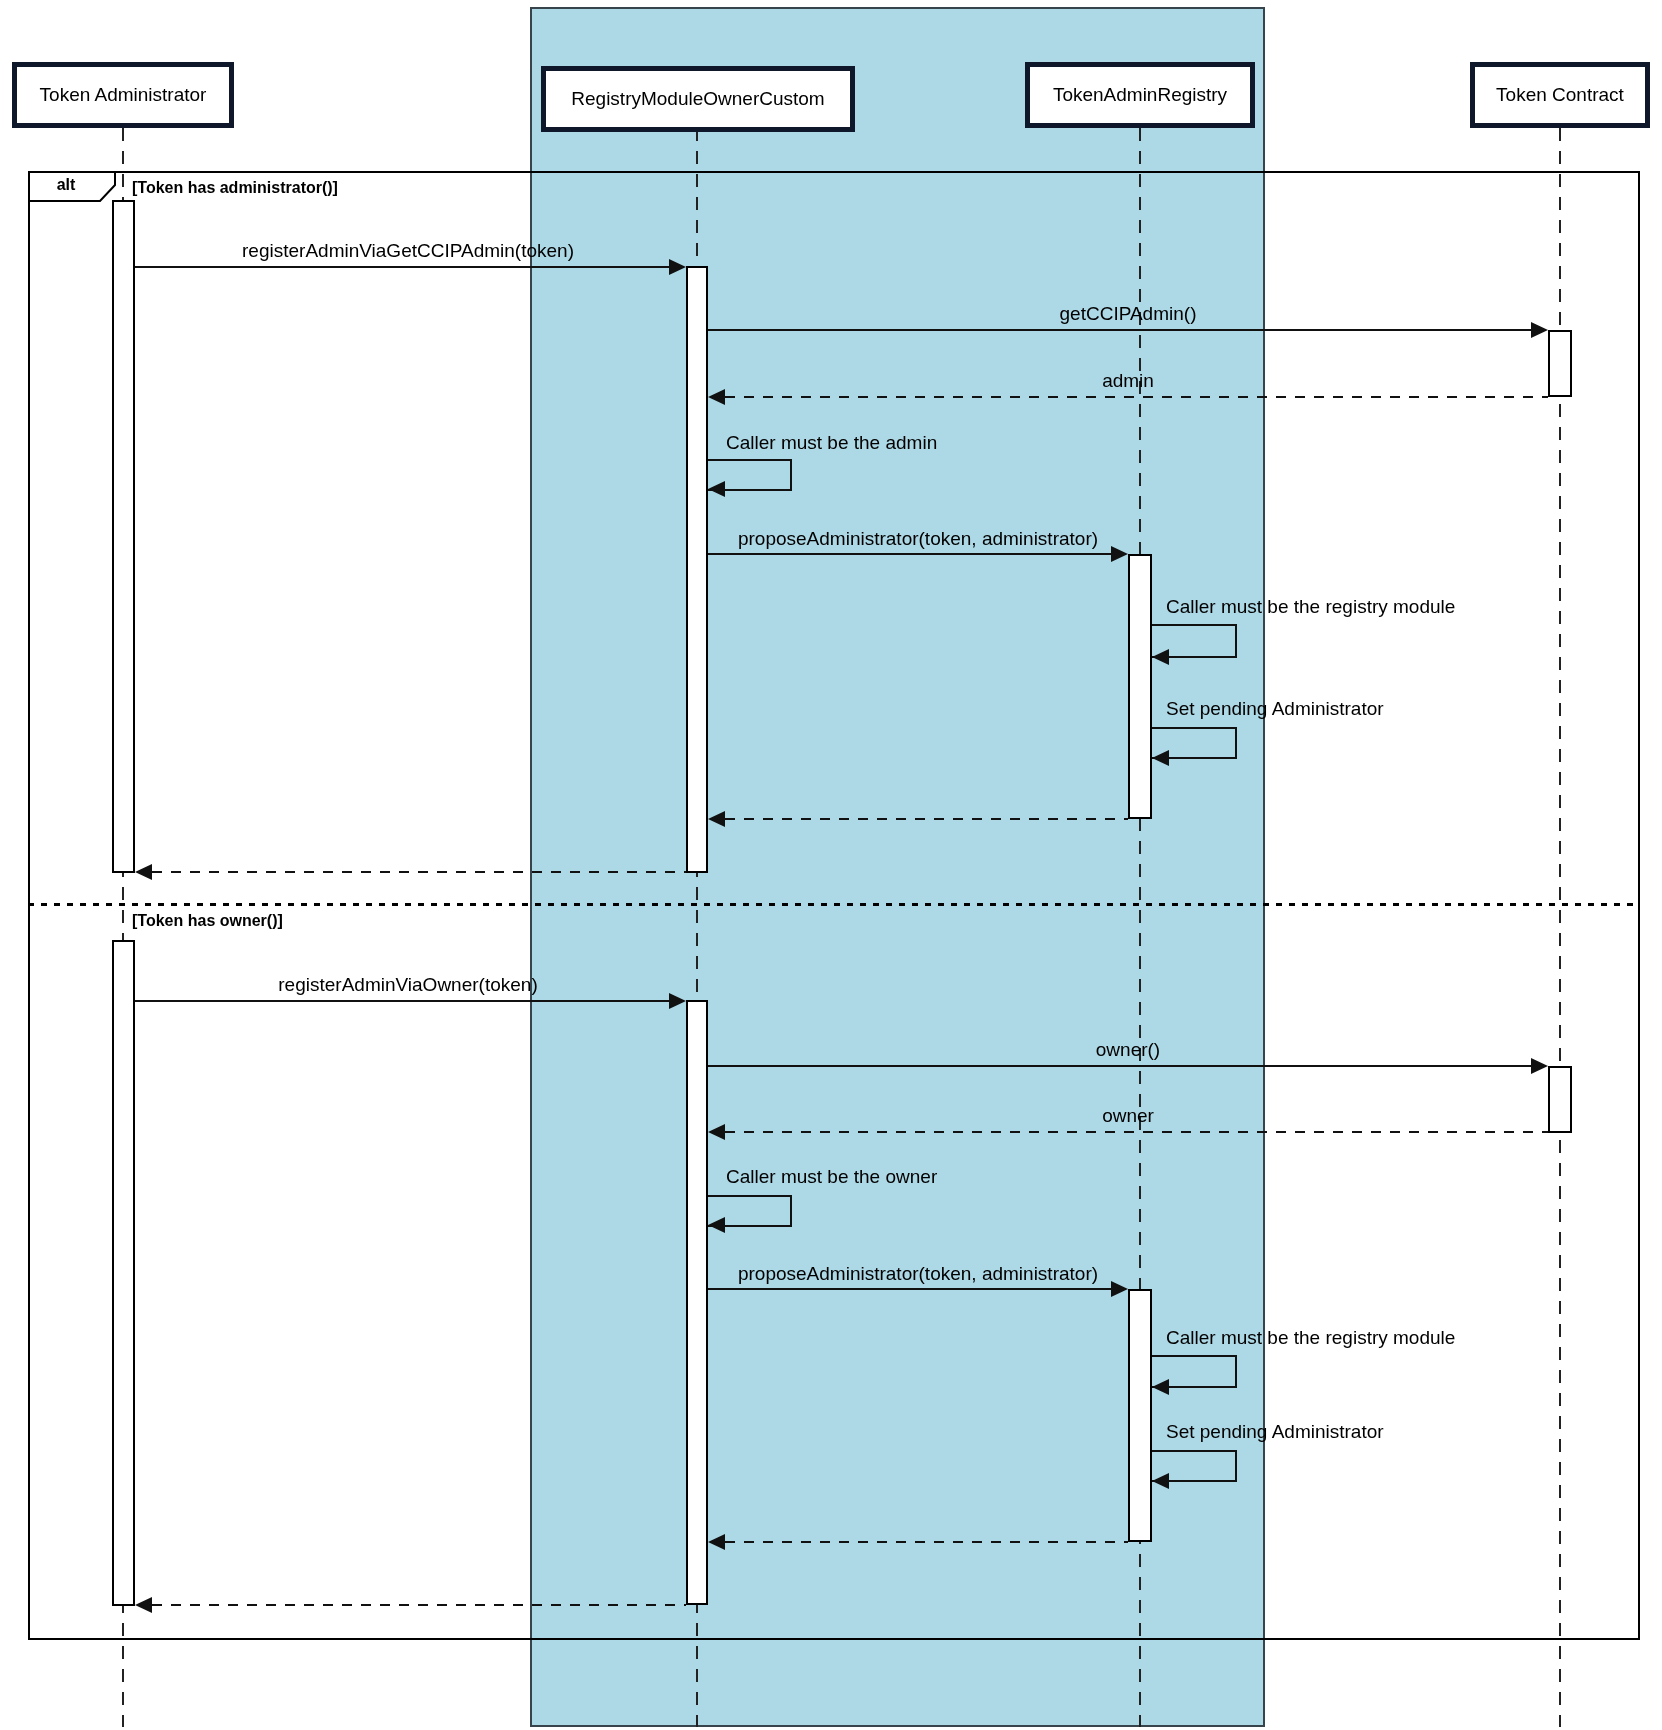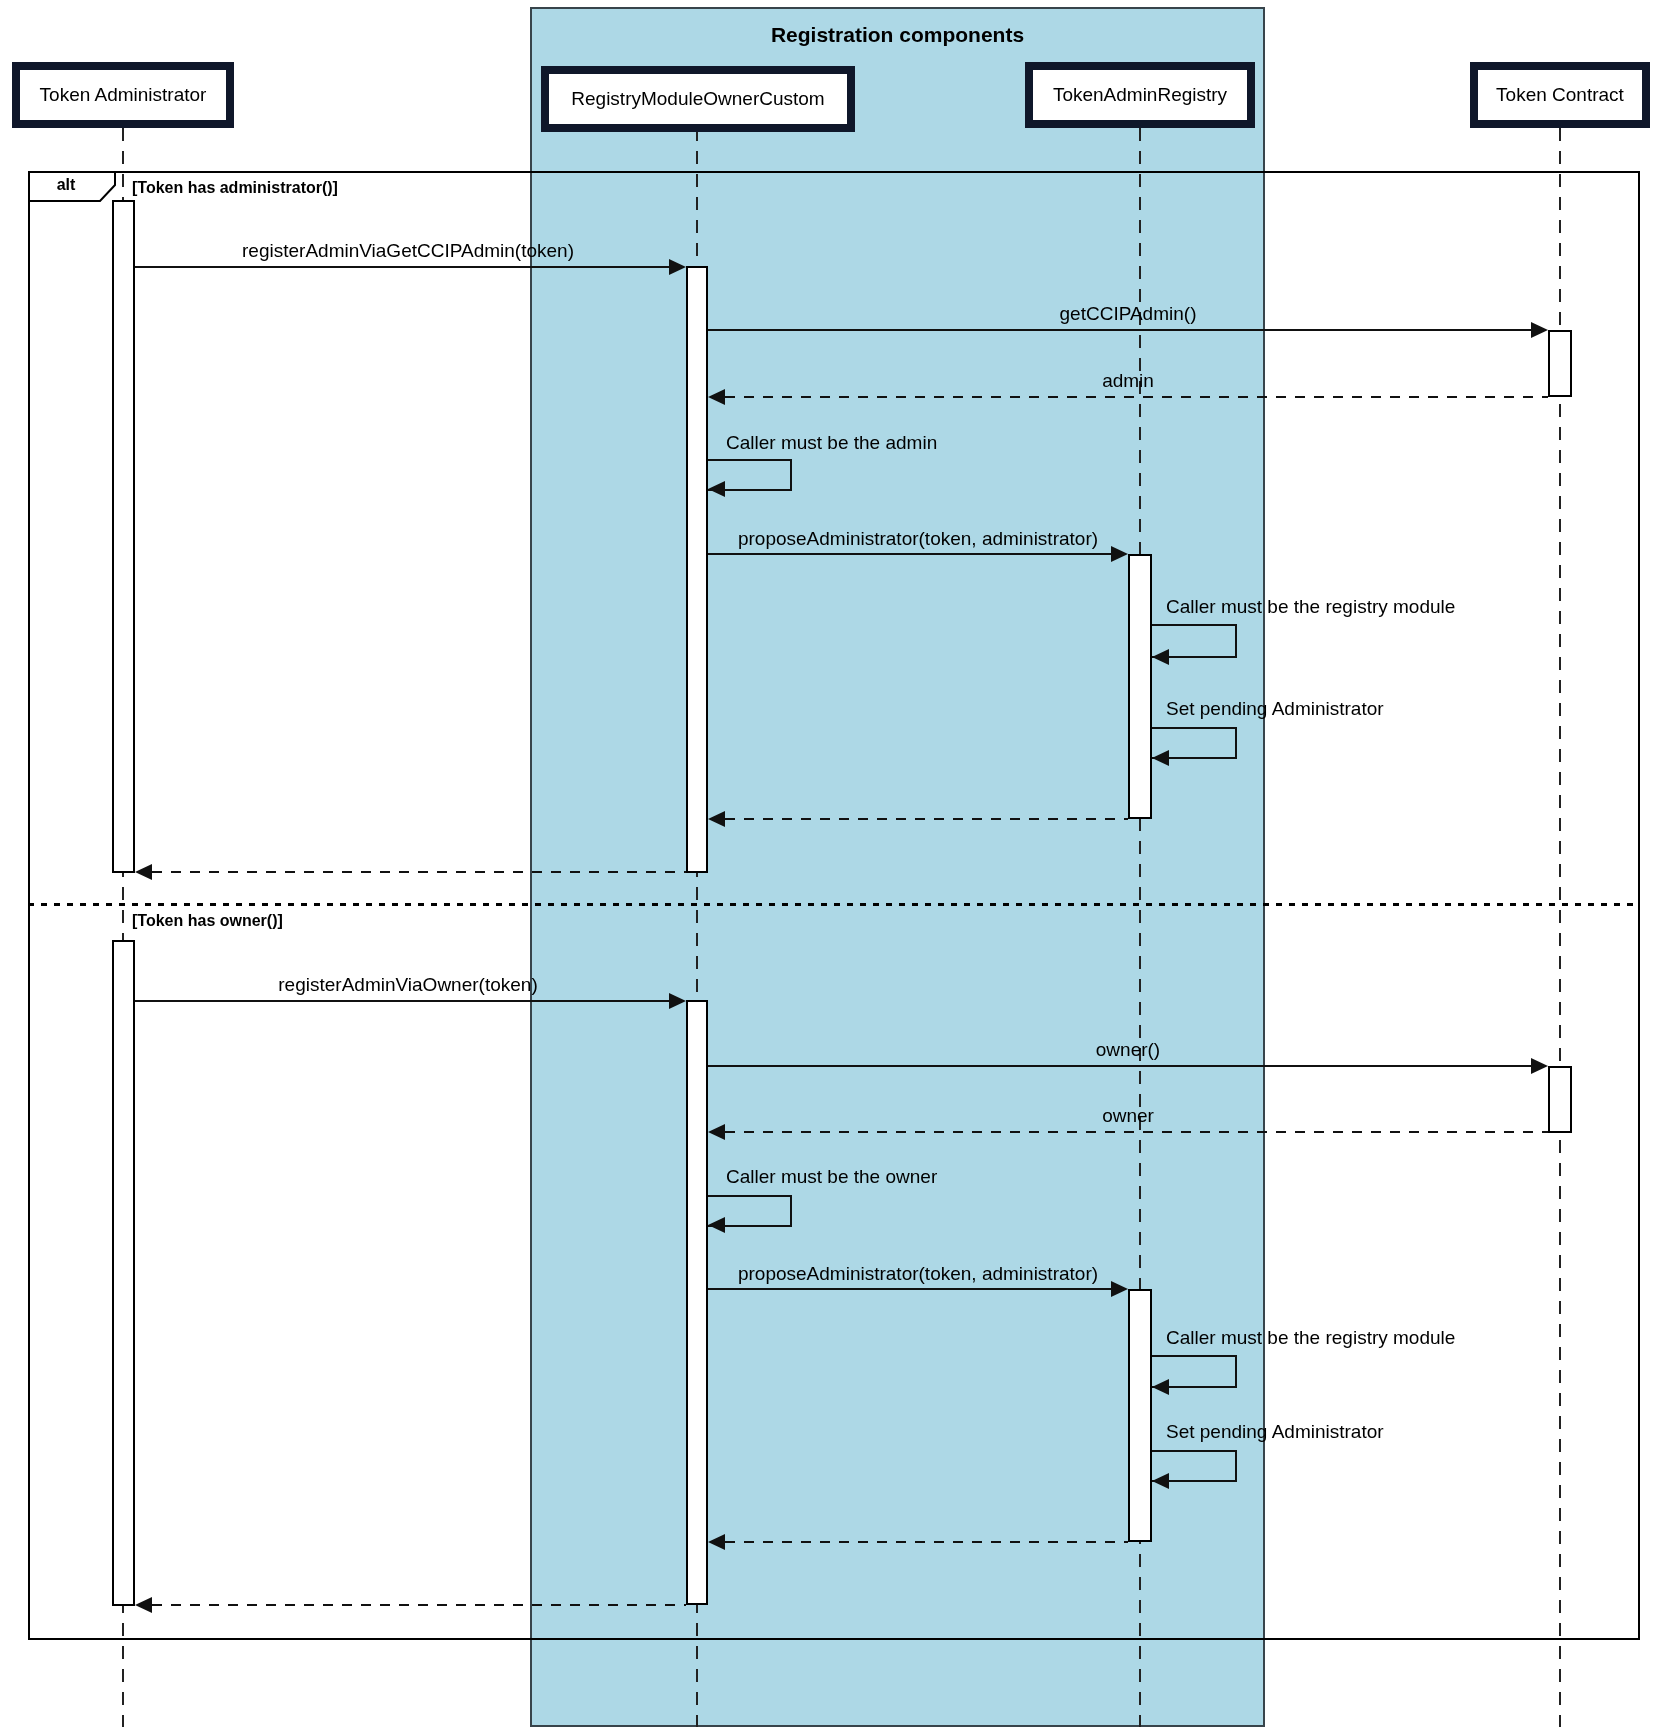--- a/index.html
+++ b/index.html
@@ -5,21 +5,21 @@
   html,body{margin:0;padding:0;background:#fff;}
   #stage{
     position:relative;width:1662px;height:1730px;background:#fff;overflow:hidden;
     font-family:"Liberation Sans", sans-serif;color:#000;
   }
   .abs{position:absolute;}
   
   #hl-rect{background:#ADD8E6;border:2px solid #38444b;box-sizing:border-box;}
   #hl-title{font-size:21px;font-weight:bold;text-align:center;}
   
-  .pbox{background:#fff;border:8px solid #0f172a;box-sizing:border-box;
+  .pbox{background:#fff;border:5px solid #0f172a;box-sizing:border-box;
         display:flex;align-items:center;justify-content:center;
         font-size:19px;white-space:nowrap;z-index:6;}
   
   .life{width:2px;background:repeating-linear-gradient(to bottom,#222 0 13px,transparent 13px 23px);z-index:1;}
   
   .act{background:#fff;border:2px solid #000;box-sizing:border-box;z-index:3;}
   
   .hl-line{height:2px;background:#111;z-index:4;}
   .hd-line{height:2px;background:repeating-linear-gradient(to right,#111 0 10px,transparent 10px 19px);z-index:4;}
   
@@ -37,21 +37,20 @@
   .guard{font-size:16px;font-weight:bold;white-space:nowrap;z-index:5;}
   #alt-operator{font-size:16px;font-weight:bold;z-index:5;text-align:center;}
   #alt-pentagon{z-index:4;}
 </style>
 </head>
 <body>
 
 <div id="stage">
 
   <div class="abs" id="hl-rect" style="left:530px;top:7px;width:735px;height:1720px;"></div>
-  <div class="abs" id="hl-title" style="left:530px;top:23px;width:735px;">Registration components</div>
 
   <div class="abs life" style="left:122px;top:128px;height:1599px;"></div>
   <div class="abs life" style="left:696px;top:128px;height:1599px;"></div>
   <div class="abs life" style="left:1139px;top:128px;height:1599px;"></div>
   <div class="abs life" style="left:1559px;top:128px;height:1599px;"></div>
 
   <div class="abs pbox" style="left:12px;top:62px;width:222px;height:66px;">
     <span>Token Administrator</span>
   </div>
   <div class="abs pbox" style="left:541px;top:66px;width:314px;height:66px;">

